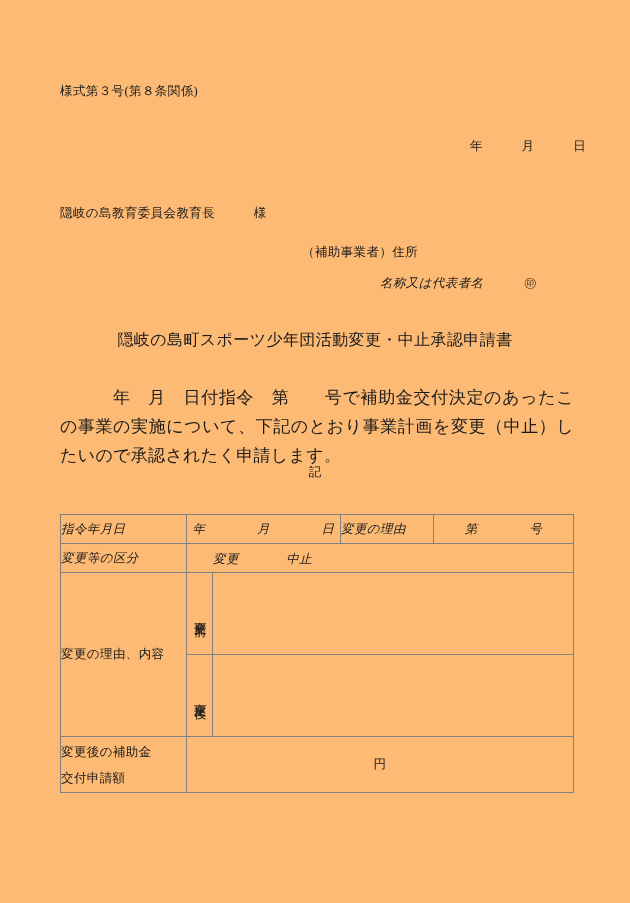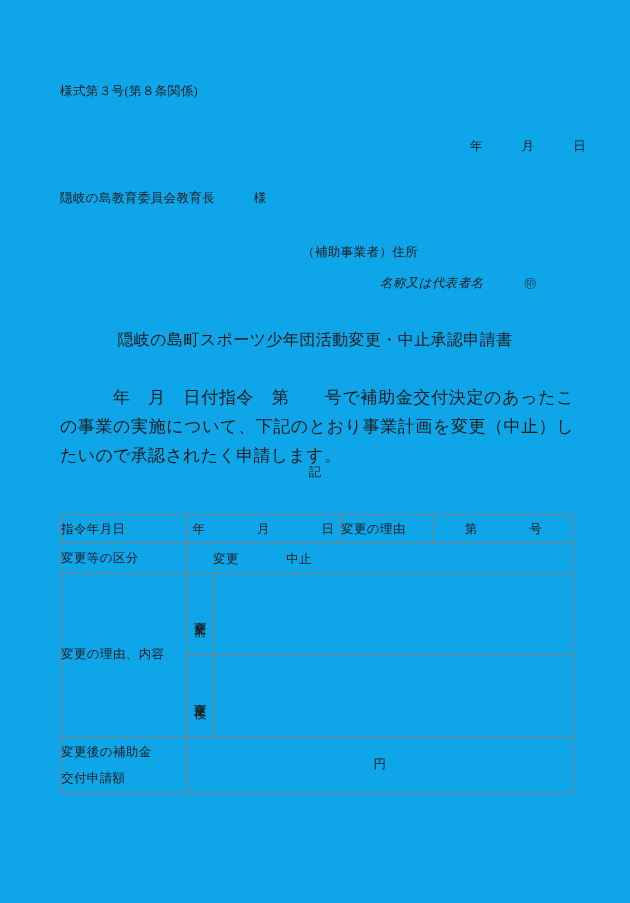--- a/index.html
+++ b/index.html
@@ -9,37 +9,37 @@
     background: #ffffff;
   }
   body {
     font-family: "Liberation Serif", "DejaVu Serif", serif;
     color: #1a1a1a;
   }
   .page {
     position: relative;
     width: 630px;
     height: 903px;
-    background: #0ea5e9;
+    background: #fdba74;
     overflow: hidden;
     box-sizing: border-box;
   }
 
   
   .txt {
     position: absolute;
     font-size: 12.5px;
     line-height: 1.0;
     white-space: pre;
     letter-spacing: 0.4px;
   }
 
   #form-number      { left: 60px;  top: 85px; }
   #date-line        { left: 470px; top: 140px; }
-  #addressee-line   { left: 60px;  top: 192px; }
+  #addressee-line   { left: 60px;  top: 207px; }
   #applicant-address{ left: 302px; top: 246px; }
   #applicant-name   { left: 380px; top: 277px; font-style: italic; }
   #seal-mark        { left: 524px; top: 277px; font-size: 12.5px; }
 
   #doc-title {
     position: absolute;
     left: 0;
     top: 330px;
     width: 630px;
     text-align: center;
@@ -83,21 +83,21 @@
     padding: 0;
     vertical-align: middle;
     letter-spacing: 0.4px;
   }
   .cell-pad {
     padding: 7px 0 7px 9px;
   }
   .cell-center {
     text-align: center;
   }
-  .h-row   { height: 29px; }
+  .h-row   { height: 29px; font-style: italic; }
   .vert-row{ height: 82px; padding-left: 44px; }
   .amt-row { height: 56px; }
 
   
   .vcell {
     width: 26px;
     text-align: center;
     padding: 6px 0;
   }
   .vtext {

